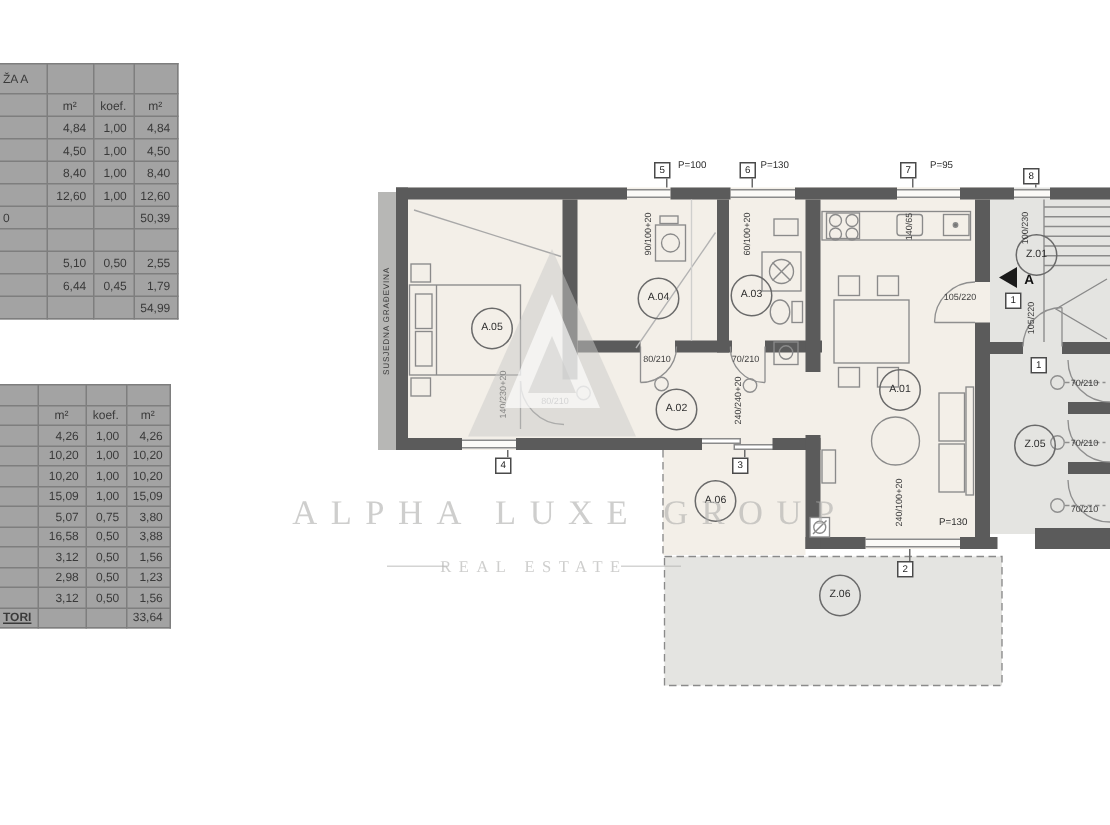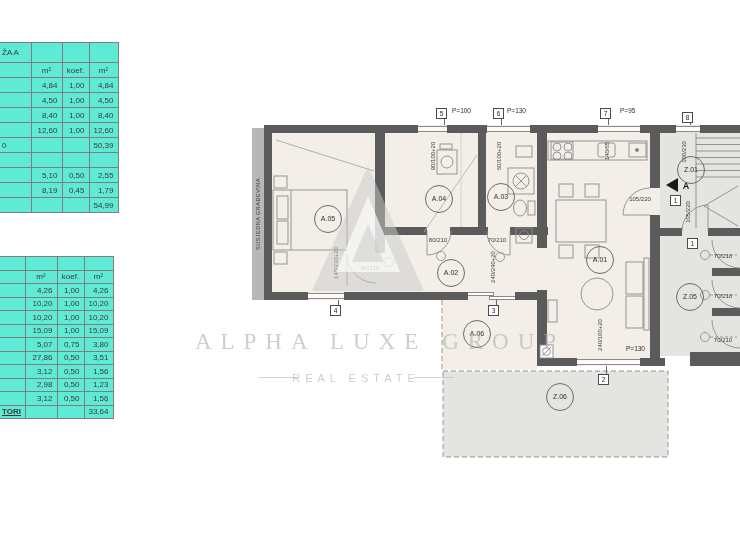--- a/index.html
+++ b/index.html
@@ -1,20 +1,20 @@
 <!DOCTYPE html>
 <html><head>
 <meta charset="utf-8">
 <style>
   html,body{margin:0;padding:0;background:#fff;}
   .stage{position:relative;width:740px;height:550px;background:#fff;overflow:hidden;
          font-family:"Liberation Sans",sans-serif;}
   
   .tbl{position:absolute;border-collapse:collapse;table-layout:fixed;
-       background:#5eead4;font-size:8px;color:#3a3a3a;}
+       background:#a3a3a3;font-size:8px;color:#3a3a3a;}
   .tbl td{border:1px solid #7e7e7e;height:14px;padding:0 4px 0 2px;
           text-align:right;white-space:nowrap;overflow:hidden;}
   .tbl td.lc{border-left:none;text-align:left;}
   .tbl tr.title td{height:19px;font-size:8px;}
   .tbl tr.hdr td{text-align:center;padding:0 2px;}
   .t2 td{height:12.5px;}
   .tori{font-weight:bold;text-decoration:underline;}
   
   .beige{position:absolute;background:#f3efe8;}
   .gray{position:absolute;background:#e4e4e1;}
@@ -37,21 +37,21 @@
   
   .strip{position:absolute;left:252px;top:128px;width:12px;height:172px;background:#b7b7b5;}
   .strip span{position:absolute;left:-74px;top:83px;width:160px;text-align:center;
       font-size:5.5px;letter-spacing:.5px;color:#3c3c3c;transform:rotate(-90deg);}
   
   .wmark{position:absolute;left:0;top:0;width:740px;height:496px;pointer-events:none;}
   .wm1{position:absolute;left:380px;top:342px;transform:translate(-50%,-50%);
        font-family:"Liberation Serif",serif;font-size:23px;letter-spacing:9px;
        color:rgba(176,176,174,.62);white-space:nowrap;}
   .wm2{position:absolute;left:356px;top:378px;transform:translate(-50%,-50%);
-       font-family:Liberation Sans, sans-serif;font-size:11px;letter-spacing:5px;
+       font-family:Liberation Serif, serif;font-size:11px;letter-spacing:5px;
        color:rgba(176,176,174,.62);white-space:nowrap;text-align:center;}
   .wmline{position:absolute;height:1px;background:rgba(176,176,174,.55);width:40px;}
   svg{position:absolute;left:0;top:0;}
 </style>
 </head>
 <body>
 
 <div class="stage">
 
   <table class="tbl t1" style="left:0;top:42px;width:118px">
@@ -111,21 +111,21 @@
           <td></td>
         </tr>
     <tr>
           <td class="lc"></td>
           <td>5,10</td>
           <td>0,50</td>
           <td>2,55</td>
         </tr>
     <tr>
           <td class="lc"></td>
-          <td>8,19</td>
+          <td>6,44</td>
           <td>0,45</td>
           <td>1,79</td>
         </tr>
     <tr>
           <td class="lc"></td>
           <td></td>
           <td></td>
           <td>54,99</td>
         </tr>
   </tbody>
@@ -176,23 +176,23 @@
           <td>15,09</td>
         </tr>
     <tr>
           <td class="lc"></td>
           <td>5,07</td>
           <td>0,75</td>
           <td>3,80</td>
         </tr>
     <tr>
           <td class="lc"></td>
-          <td>27,86</td>
+          <td>16,58</td>
           <td>0,50</td>
-          <td>3,51</td>
+          <td>3,88</td>
         </tr>
     <tr>
           <td class="lc"></td>
           <td>3,12</td>
           <td>0,50</td>
           <td>1,56</td>
         </tr>
     <tr>
           <td class="lc"></td>
           <td>2,98</td>

